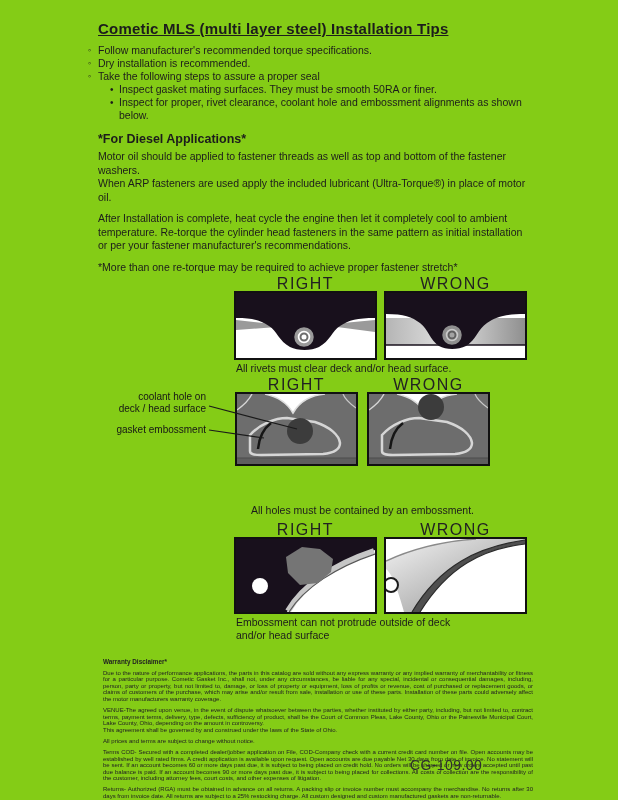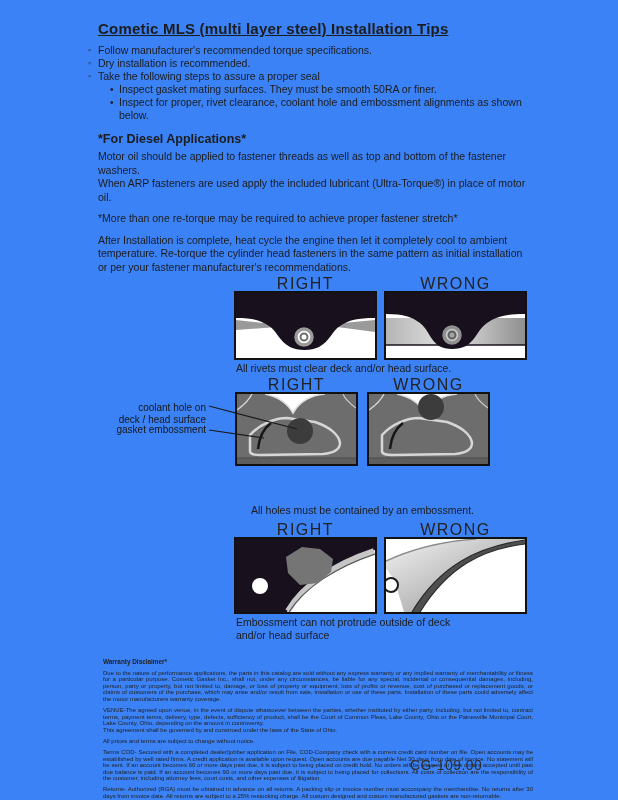--- a/index.html
+++ b/index.html
@@ -1,18 +1,18 @@
 <!DOCTYPE html>
 <html><head>
 <meta charset="utf-8">
 <style>
   * { margin:0; padding:0; box-sizing:border-box; }
   html,body { background:#ffffff; }
   .page {
-    position:relative; width:618px; height:800px; background:#3b82f6;
+    position:relative; width:618px; height:800px; background:#84cc16;
     font-family:"Liberation Sans", sans-serif; color:#1c1c1c; overflow:hidden;
   }
   .content { position:absolute; left:88px; top:20px; width:448px; }
   .title {
     margin-left:10px; font-size:15px; font-weight:bold; line-height:18px;
     text-decoration:underline; letter-spacing:0.2px;
   }
   .tips { margin-top:6px; font-size:10.5px; line-height:13px; }
   .tip-line { display:flex; }
   .marker { width:10px; flex:0 0 10px; font-size:9px; line-height:13px; }
@@ -35,21 +35,21 @@
   .boxrow.narrow { gap:9px; margin-left:147px; }
   .box { border:2px solid #111; line-height:0; background:#fff; }
   .caption { margin-left:148px; margin-top:2px; font-size:10.5px; line-height:13px; white-space:pre-line; }
   .caption.center { margin-left:147px; width:255px; text-align:center;margin-top:38px; }
   .fig2 { position:relative; margin-top:3px; }
   .fig3 { margin-top:6px; }
   .callout {
     position:absolute; left:0; width:118px; text-align:right;
     font-size:10px; line-height:11.5px; white-space:pre-line; color:#161616;
   }
-  .callout.c1 { top:24px; }
+  .callout.c1 { top:13px; }
   .callout.c2 { top:46px; }
   .leaders { position:absolute; left:0; top:0; pointer-events:none; }
 
   .warranty { margin-top:16px; margin-left:15px; width:430px; color:#222; }
   .warranty h3 { font-size:6.4px; font-weight:bold; line-height:7px; }
   .warranty p {
     margin-top:4.5px; font-size:6px; line-height:6.6px;
     text-align:justify; white-space:pre-line;
   }
   .footer {
@@ -85,24 +85,24 @@
       <div class="tip-line sub">
         <span class="marker">•</span>
         <span>Inspect for proper, rivet clearance, coolant hole and embossment alignments as shown below.</span>
       </div>
     </div>
 
     <div class="diesel">
       <h2>*For Diesel Applications*</h2>
       <p>Motor oil should be applied to fastener threads as well as top and bottom of the fastener washers.
 When ARP fasteners are used apply the included lubricant (Ultra-Torque®) in place of motor oil.</p>
-      <p class="gap">*More than one re-torque may be required to achieve proper fastener stretch*</p>
       <p class="gap">After Installation is complete, heat cycle the engine then let it completely cool to ambient
 temperature. Re-torque the cylinder head fasteners in the same pattern as initial installation
 or per your fastener manufacturer's recommendations.</p>
+      <p class="gap">*More than one re-torque may be required to achieve proper fastener stretch*</p>
     </div>
 
     <div class="figures">
 
       <div class="fig1">
         <div class="lblrow">
           <span class="rw-label">RIGHT</span>
           <span class="rw-label">WRONG</span>
         </div>
         <div class="boxrow">

